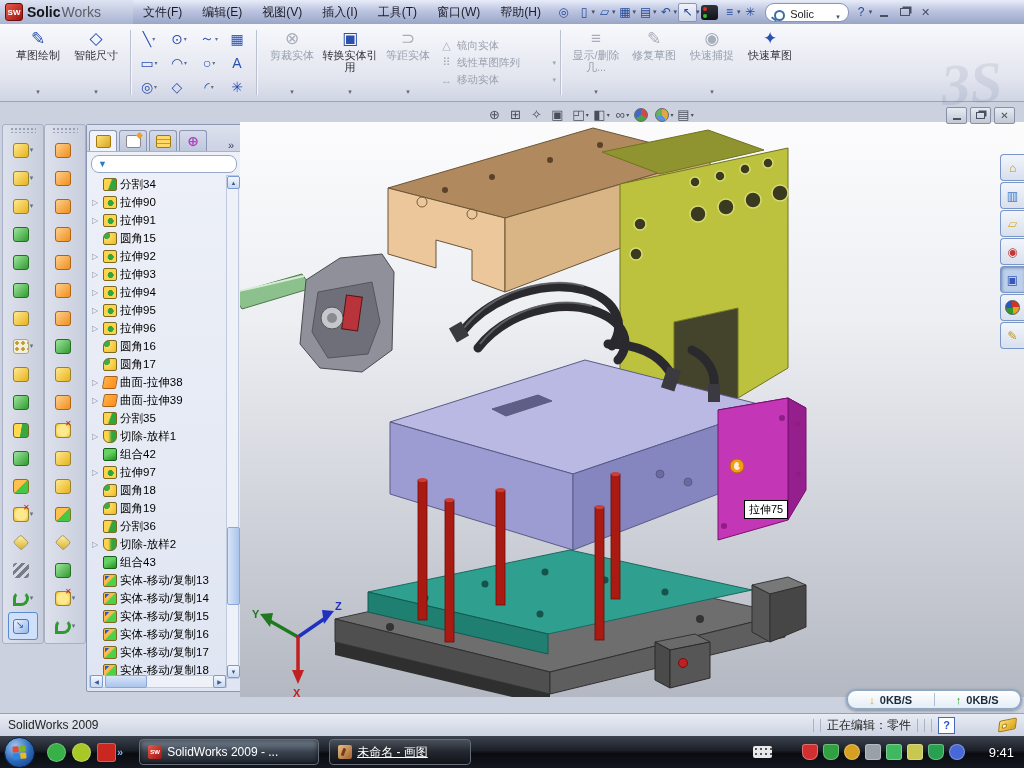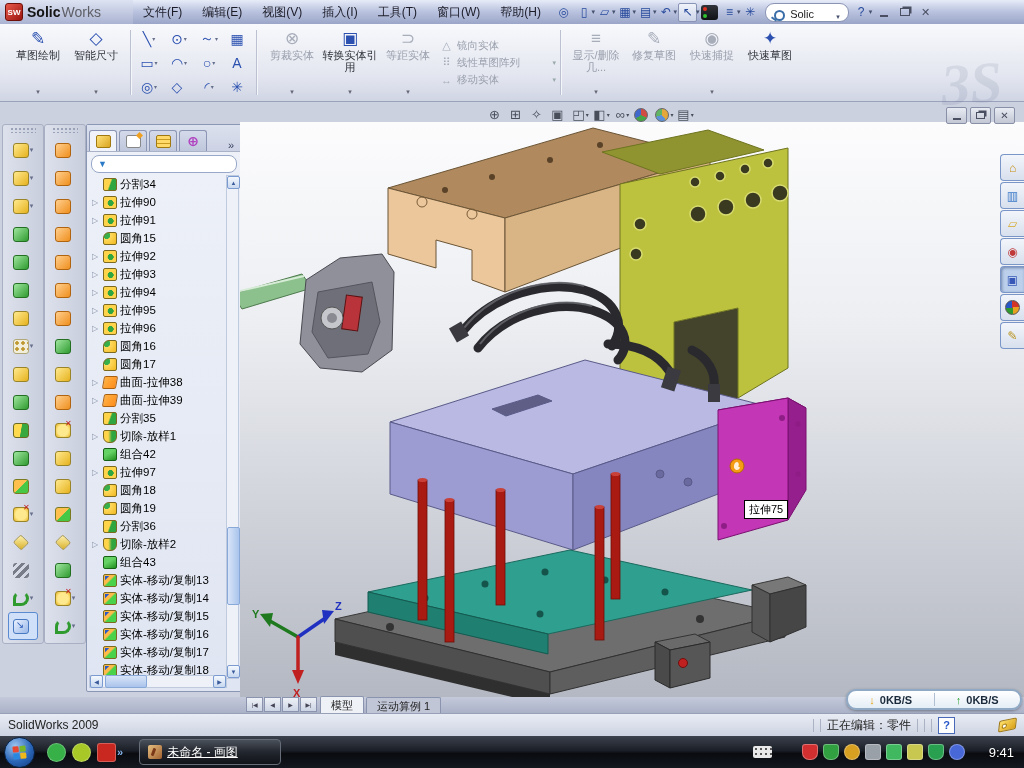--- a/index.html
+++ b/index.html
@@ -1137,38 +1137,20 @@
       <span class="arrow-down">↓</span>
       <span>0KB/S</span>
     </span>
     <span class="netdivider"></span>
     <span class="netcell">
       <span class="arrow-up">↑</span>
       <span>0KB/S</span>
     </span>
   </div>
 
-  <div id="modeltabs">
-    <span style="display:flex;align-items:flex-end;margin-bottom:1px;">
-
-        <span class="navbtn">|◀</span>
-
-        <span class="navbtn">◀</span>
-
-        <span class="navbtn">▶</span>
-
-        <span class="navbtn">▶|</span>
-      </span>
-    <span style="display:flex;align-items:flex-end;">
-
-        <span class="mtab active">模型</span>
-
-        <span class="mtab">运动算例 1</span>
-      </span>
-  </div>
 
   <div id="statusbar">
     <span id="status-left">SolidWorks 2009</span>
     <span id="status-right">
       <span class="ssep"></span>
         <span class="ssep"></span>
       <span>正在编辑：零件</span>
       <span class="ssep"></span>
         <span class="ssep"></span>
         <span class="ssep"></span>
@@ -1189,20 +1171,24 @@
     <div id="quicklaunch">
 
         <span class="qlicon" style="background: rgb(56, 176, 72);"></span>
 
         <span class="qlicon" style="background: rgb(168, 200, 40);"></span>
 
         <span class="qlicon square" style="background: rgb(200, 40, 32);"></span>
       </div>
     <span class="qovf">»</span>
     <div id="taskbtns">
+      <span class="task active">
+        <span class="swbadge">SW</span>
+        <span class="tasklabel">SolidWorks 2009 - ...</span>
+      </span>
       <span class="task normal">
         <span class="paintbadge"></span>
         <span class="tasklabel">未命名 - 画图</span>
       </span>
     </div>
     <div id="tray">
       <span class="kbdicon"></span>
       <span style="display:flex;gap:5px;align-items:center;">
 
           <span class="trayicon shield" style="background: rgb(210, 48, 48);"></span>

